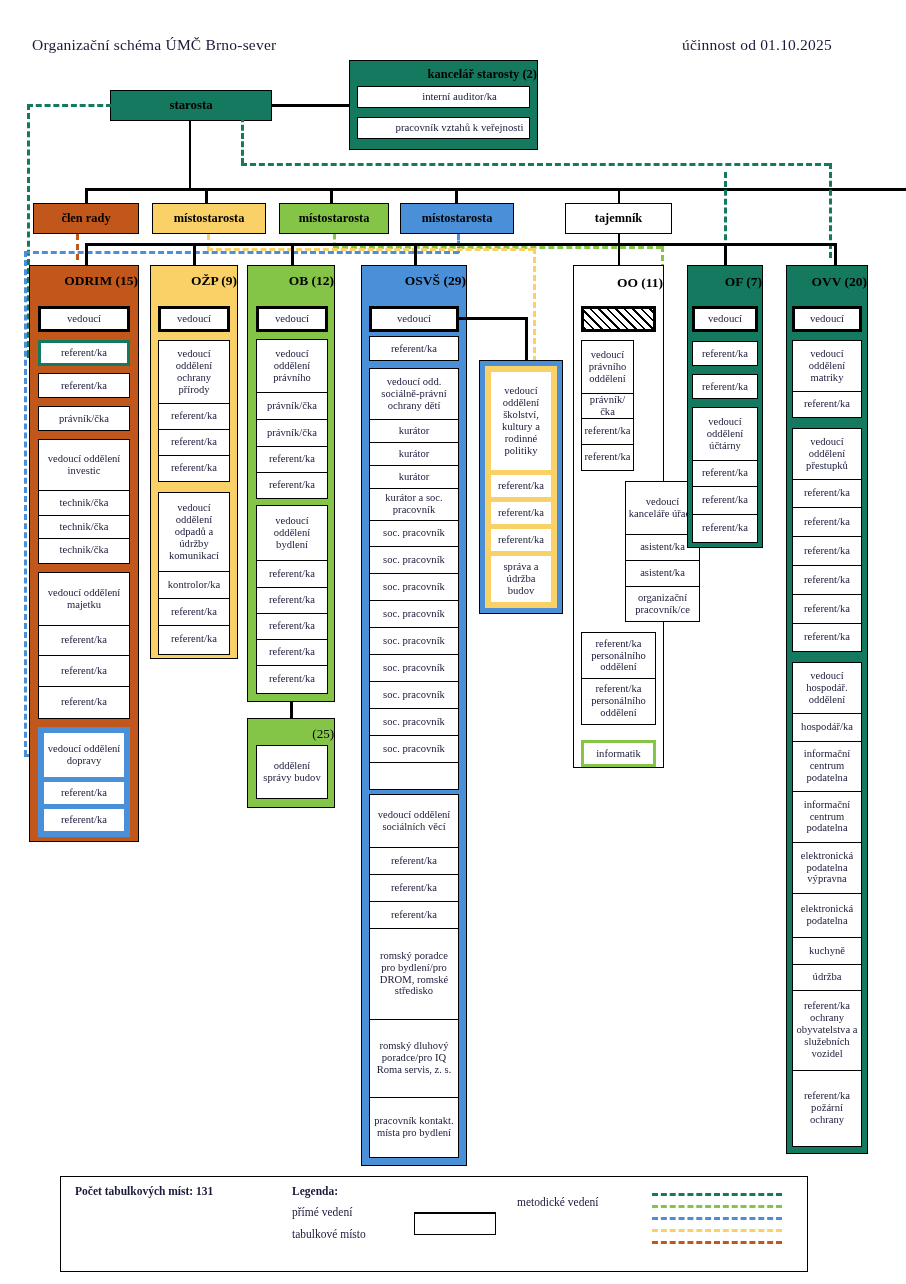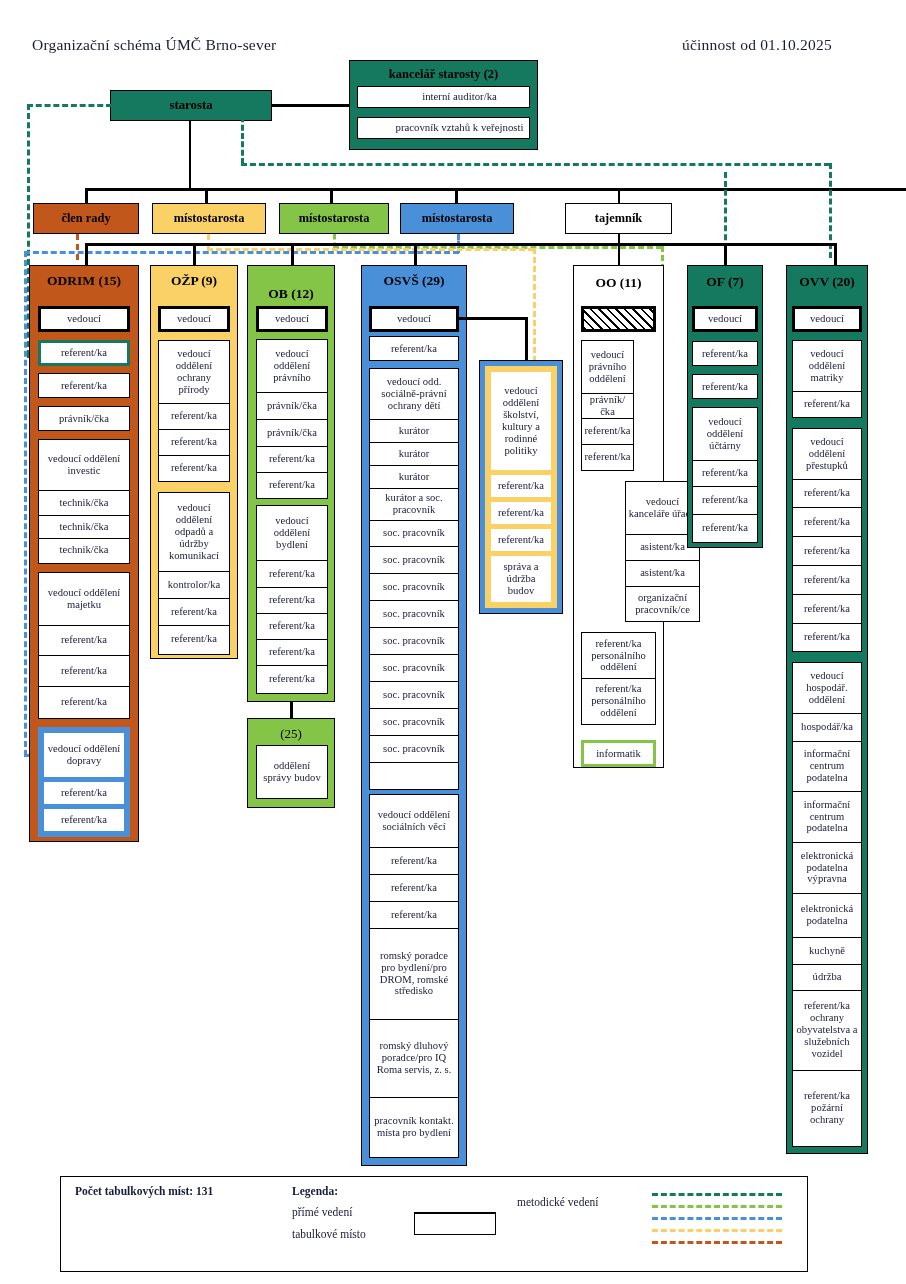--- a/index.html
+++ b/index.html
@@ -7,21 +7,21 @@
   #page{position:relative;width:906px;height:1284px;overflow:hidden;background:#fff;}
 
   .txt{position:absolute;}
   .title{font-size:15.5px;color:#1a1a3a;letter-spacing:.2px;}
 
   
   .box{position:absolute;box-sizing:border-box;display:flex;align-items:center;justify-content:center;text-align:center;line-height:1.08;}
   .b-white{background:#ffffff;border:1.4px solid #000;padding-left:32px;}
   .b-thick{background:#ffffff;border:3.2px solid #000;}
   .dept{position:absolute;box-sizing:border-box;}
-  .dept-title{position:absolute;left:0;right:0;text-align:center;font-weight:bold;font-size:13.5px;color:#000;}
+  .dept-title{position:absolute;left:0;right:0;text-align:right;font-weight:bold;font-size:13.5px;color:#000;}
 
   .grp{position:absolute;box-sizing:border-box;border:1.5px solid #000;background:#fff;}
   .cell{position:absolute;box-sizing:border-box;display:flex;align-items:center;justify-content:center;text-align:center;font-size:10.6px;line-height:1.12;padding:0 2px;color:#1a1a3a;}
   .cellsep{position:absolute;height:1.4px;background:#000;}
 
   
   .ln{position:absolute;background:#000;}
   .dash-h{position:absolute;height:0;border-top-width:3.4px;border-top-style:dashed;}
   .dash-v{position:absolute;width:0;border-left-width:3.4px;border-left-style:dashed;}
 
@@ -160,21 +160,21 @@
     <div class="cell" style="left:0;top:0;right:0;height:78px;">vedoucí oddělení odpadů a údržby komunikací</div>
     <div class="cellsep" style="left:0;top:78px;right:0;width:100%;"></div>
     <div class="cell" style="left:0;top:78px;right:0;height:27px;">kontrolor/ka</div>
     <div class="cellsep" style="left:0;top:105px;right:0;width:100%;"></div>
     <div class="cell" style="left:0;top:105px;right:0;height:27px;">referent/ka</div>
     <div class="cellsep" style="left:0;top:132px;right:0;width:100%;"></div>
     <div class="cell" style="left:0;top:132px;right:0;height:28px;">referent/ka</div>
   </div>
 
   <div class="dept" style="left:247px;top:265px;width:88px;height:437px;background:#84c446;border:1.4px solid #000;">
-    <div class="dept-title" style="top:20px;">OB (12)</div>
+    <div class="dept-title" style="top:7px;">OB (12)</div>
   </div>
   <div class="box b-thick" style="left:256px;top:306px;width:72px;height:26px;font-size:10.8px;">vedoucí</div>
   <div class="grp" style="left:256px;top:339px;width:72px;height:160px;padding-left:11px;">
     <div class="cell" style="left:0;top:0;right:0;height:52px;">vedoucí oddělení právního</div>
     <div class="cellsep" style="left:0;top:52px;right:0;width:100%;"></div>
     <div class="cell" style="left:0;top:52px;right:0;height:27px;">právník/čka</div>
     <div class="cellsep" style="left:0;top:79px;right:0;width:100%;"></div>
     <div class="cell" style="left:0;top:79px;right:0;height:27px;">právník/čka</div>
     <div class="cellsep" style="left:0;top:106px;right:0;width:100%;"></div>
     <div class="cell" style="left:0;top:106px;right:0;height:26px;">referent/ka</div>

